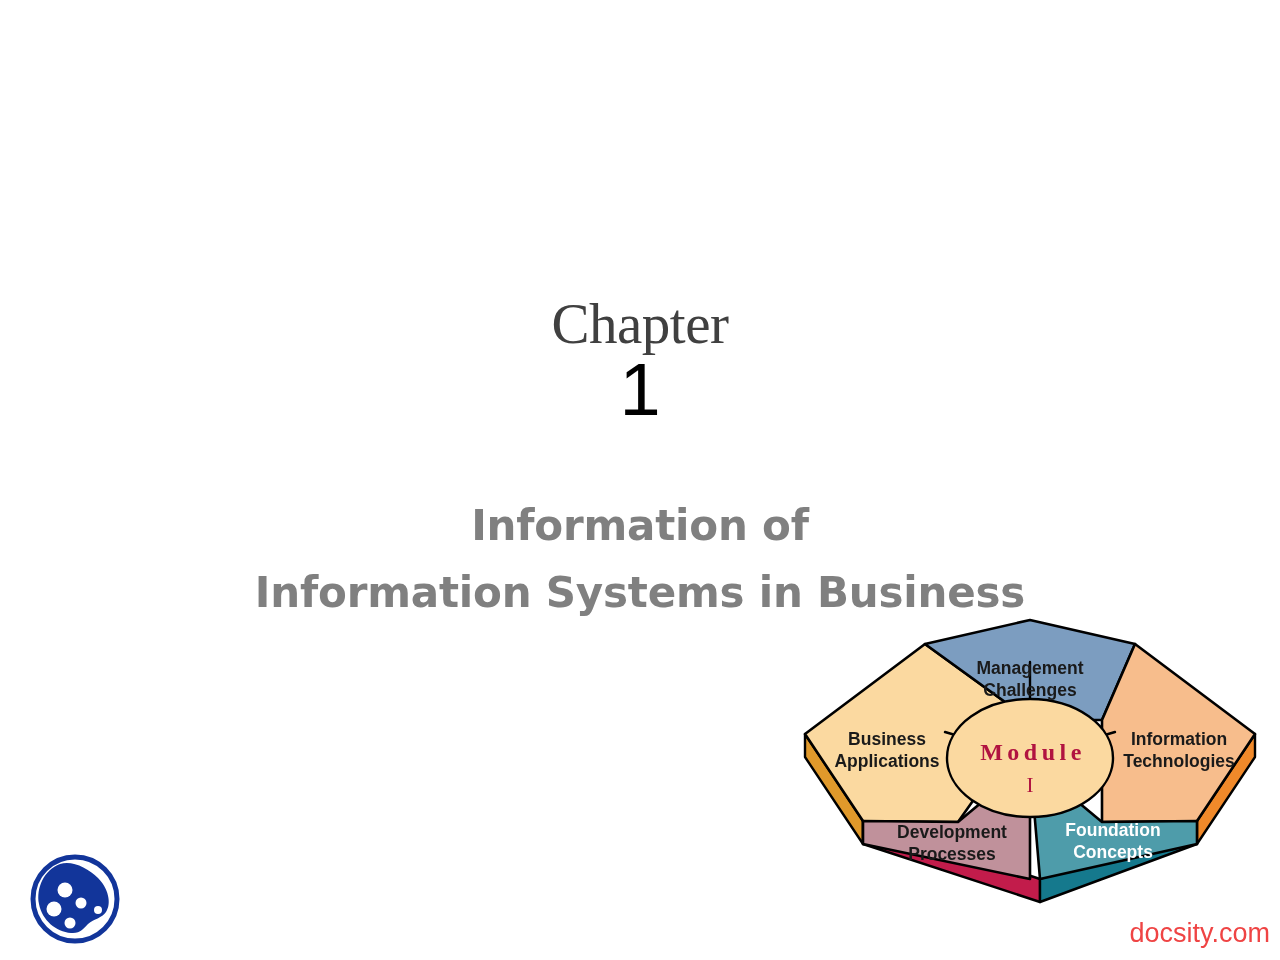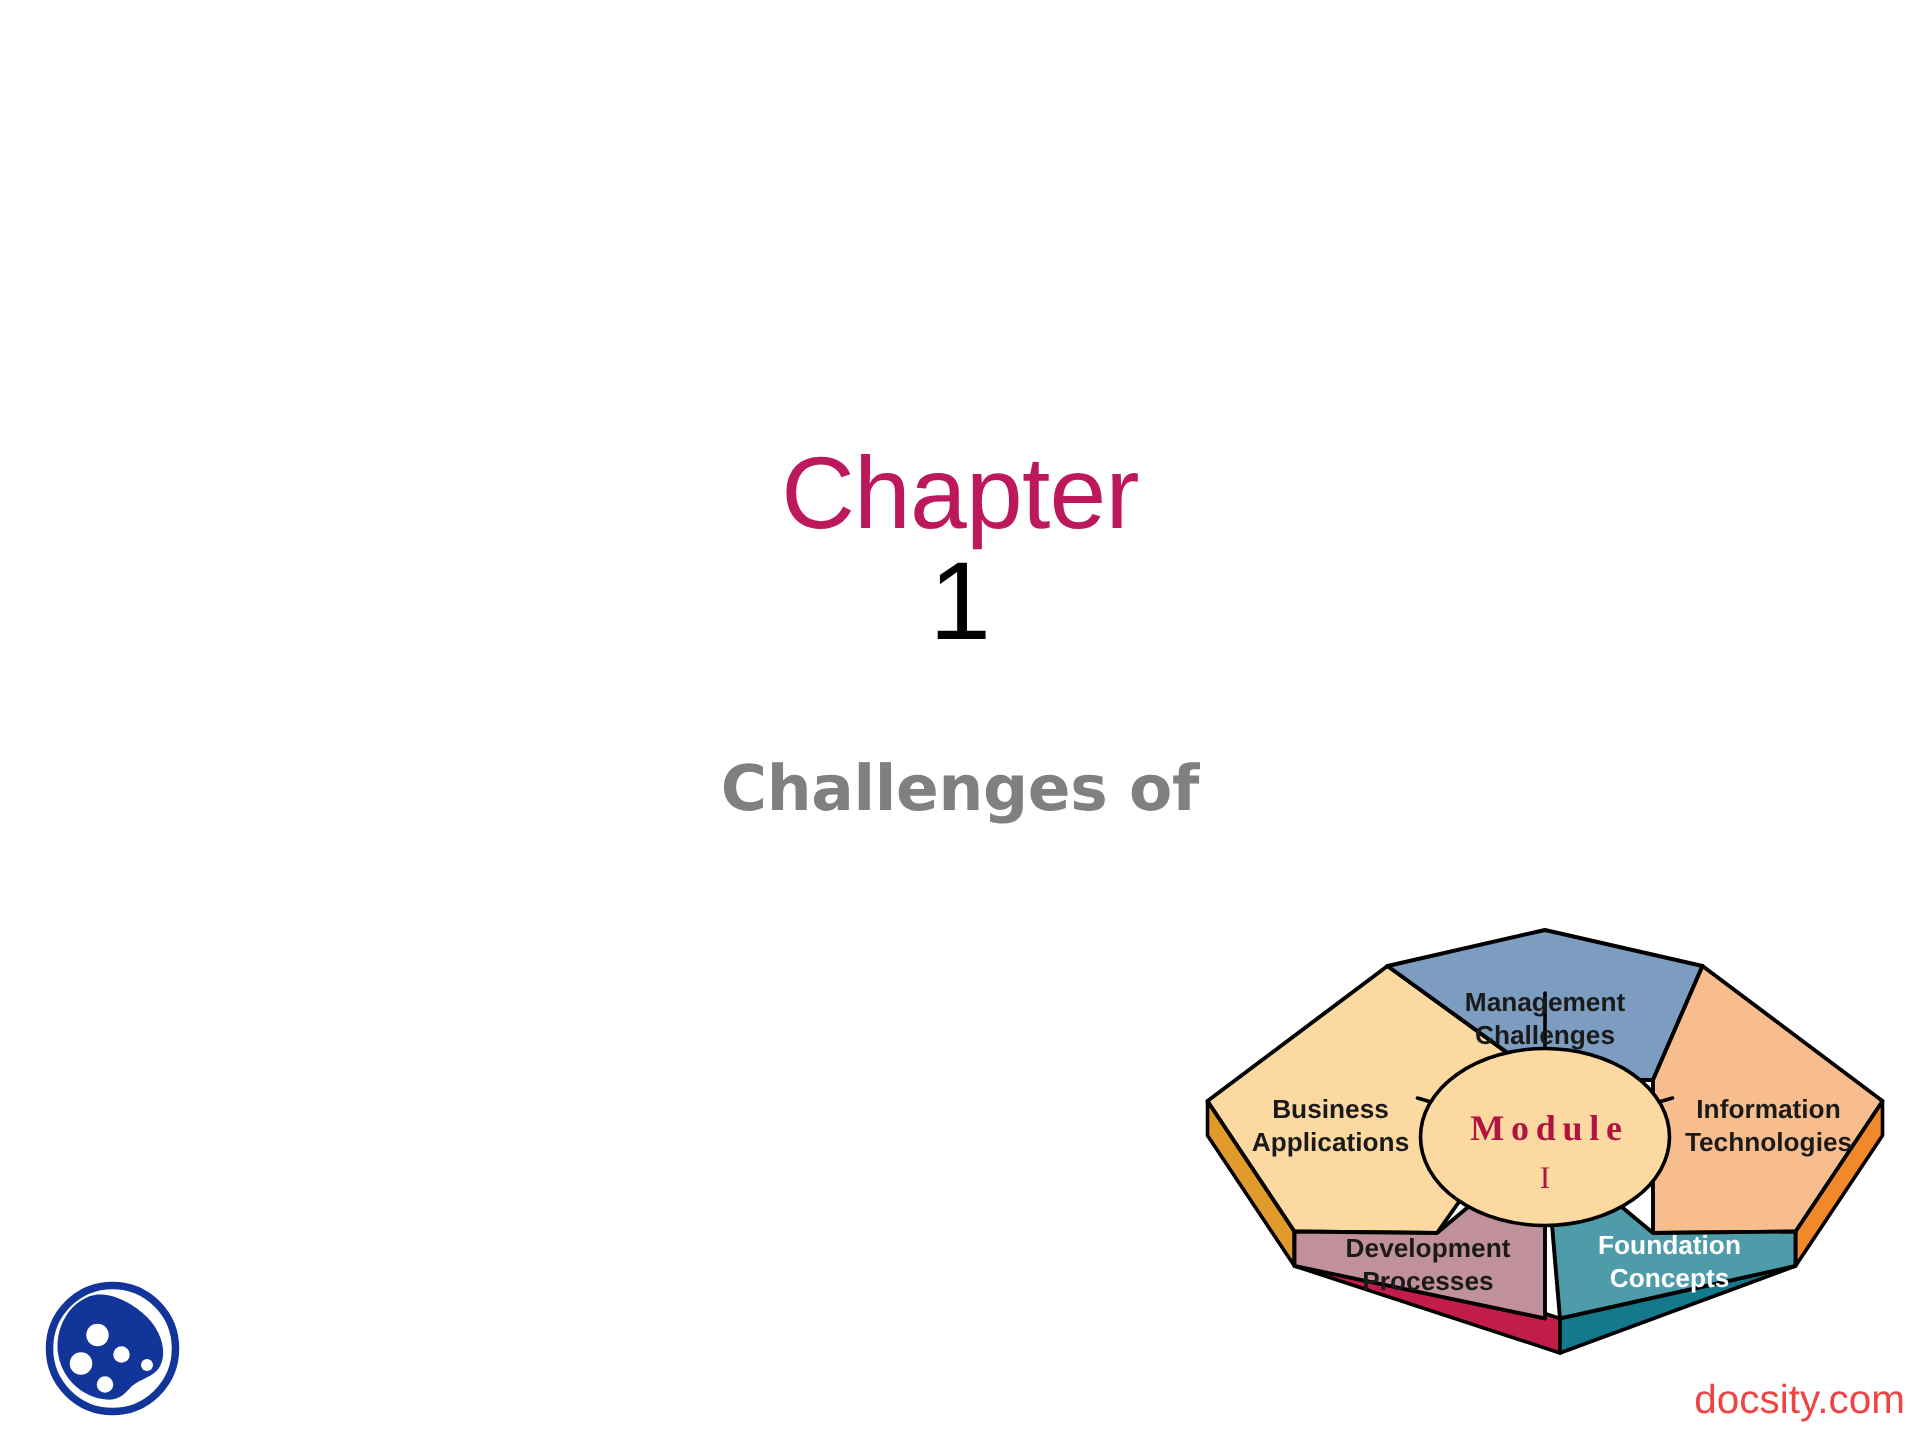--- a/index.html
+++ b/index.html
@@ -19,25 +19,25 @@
   
   #title-block {
     position: absolute;
     left: 0;
     top: 296px;
     width: 1280px;
     text-align: center;
   }
   .chapter-word {
     display: block;
-    font-family: Liberation Sans, sans-serif;
-    font-size: 68px;
+    font-family: Liberation Serif, serif;
+    font-size: 57px;
     font-weight: 400;
     line-height: 0.98;
-    color: #be185d;
+    color: #404040;
     letter-spacing: -0.5px;
   }
   .chapter-number {
     display: block;
     font-family: "Liberation Sans", sans-serif;
     font-size: 74px;
     font-weight: 400;
     line-height: 1.02;
     color: #000000;
   }
@@ -117,21 +117,22 @@
 <body>
 
 <div id="slide">
 
   <div id="title-block">
     <span class="chapter-word">Chapter</span>
     <span class="chapter-number">1</span>
   </div>
 
   <div id="subtitle-block">
-    <span class="sub-line">Challenges of</span>
+    <span class="sub-line">Information of</span>
+    <span class="sub-line">Information Systems in Business</span>
   </div>
 
   <div id="pentagon-figure">
     <svg width="470" height="312" viewBox="0 0 470 312" xmlns="http://www.w3.org/2000/svg">
 
       <polygon points="10,122 10,145 68,232 68,209" fill="#e0992b" stroke="#000000" stroke-width="2.4" stroke-linejoin="round"></polygon>
 
       <polygon points="68,209 68,232 245,290 245,267" fill="#c21c4b" stroke="#000000" stroke-width="2.4" stroke-linejoin="round"></polygon>
 
       <polygon points="245,267 245,290 402,232 402,209" fill="#15798d" stroke="#000000" stroke-width="2.4" stroke-linejoin="round"></polygon>

